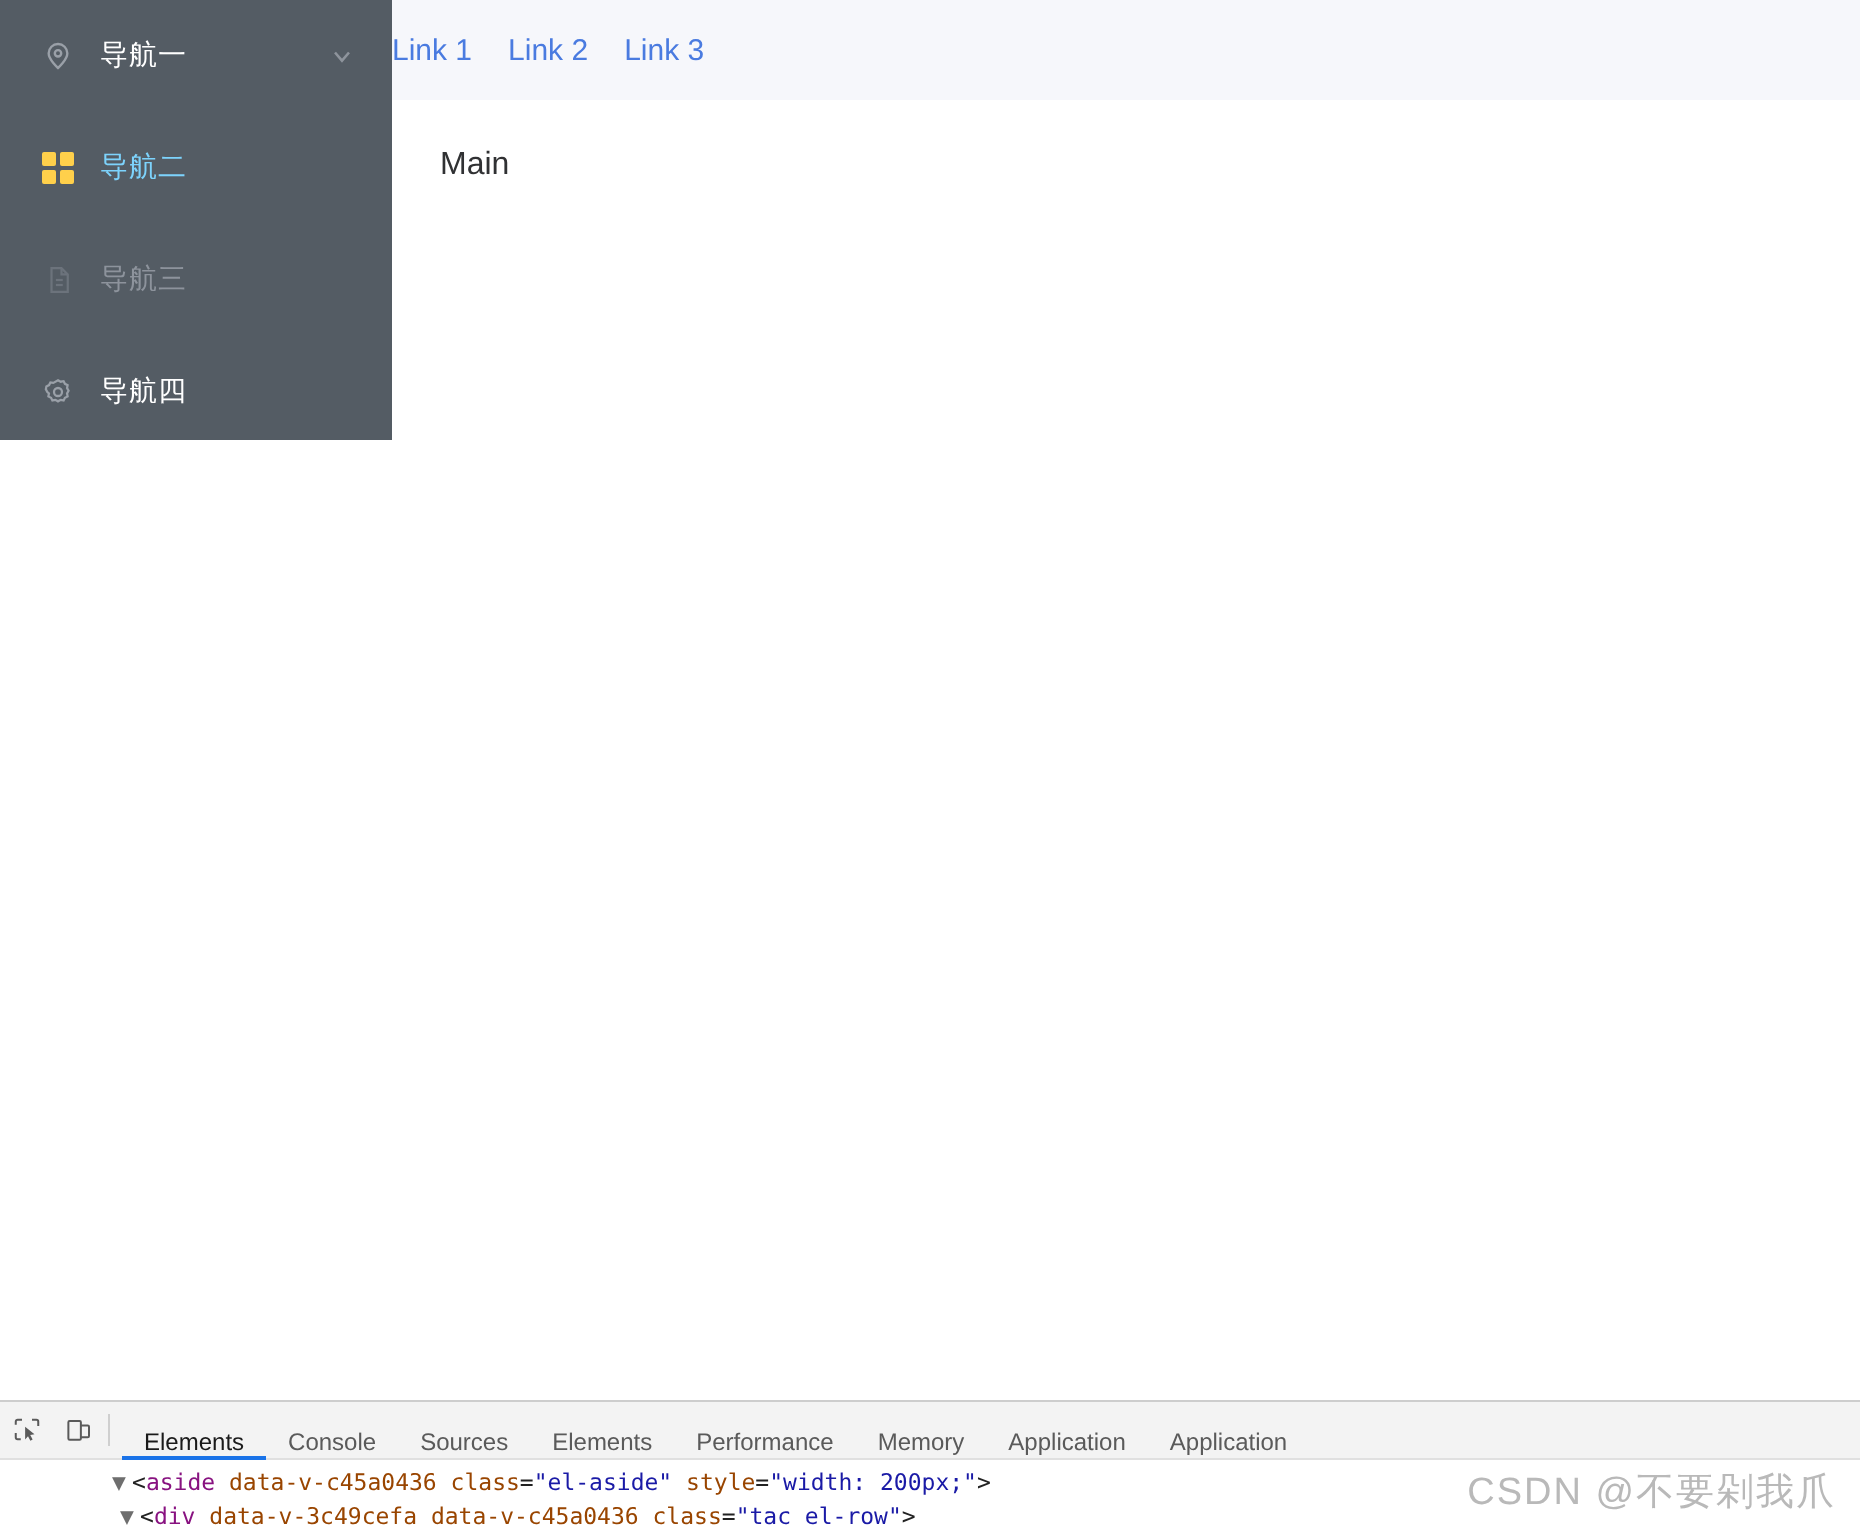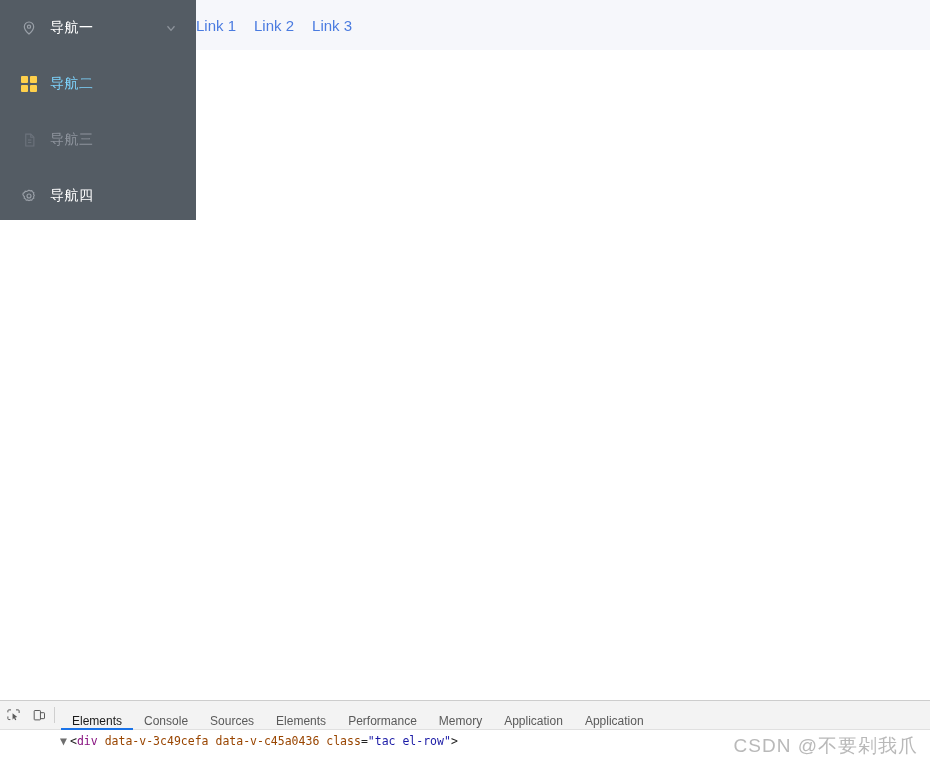--- a/index.html
+++ b/index.html
@@ -236,20 +236,23 @@
     </div>
 
   </nav>
 
   <header id="header">
     <a class="hdr-link">Link 1</a>
     <a class="hdr-link">Link 2</a>
     <a class="hdr-link">Link 3</a>
   </header>
 
+  <main id="main">
+    <div id="main-text">Main</div>
+  </main>
 
   <div id="page-rest"></div>
 </div>
 
 <section id="devtools">
 
   <div id="dt-toolbar">
     <div class="dt-tool-btn">
       <svg width="15" height="15" viewBox="0 0 24 24" fill="none" stroke="currentColor" stroke-width="1.6">
         <path d="M3 7V4.5A1.5 1.5 0 0 1 4.5 3H8"></path>
@@ -272,18 +275,19 @@
       <div class="dt-tab">Sources</div>
       <div class="dt-tab">Elements</div>
       <div class="dt-tab">Performance</div>
       <div class="dt-tab">Memory</div>
       <div class="dt-tab">Application</div>
       <div class="dt-tab">Application</div>
     </div>
   </div>
 
   <div id="dt-dom">
+    <span class="dom-line l1"><span class="tri">▼</span><span class="punc">&lt;</span><span class="tag">aside</span> <span class="attr">data-v-c45a0436</span> <span class="attr">class</span><span class="punc">=</span><span class="val">"el-aside"</span> <span class="attr">style</span><span class="punc">=</span><span class="val">"width: 200px;"</span><span class="punc">&gt;</span></span>
     <span class="dom-line l2"><span class="tri">▼</span><span class="punc">&lt;</span><span class="tag">div</span> <span class="attr">data-v-3c49cefa</span> <span class="attr">data-v-c45a0436</span> <span class="attr">class</span><span class="punc">=</span><span class="val">"tac el-row"</span><span class="punc">&gt;</span></span>
   </div>
 
 </section>
 
 <div id="watermark">CSDN @不要剁我爪</div>
 
 </body></html>

